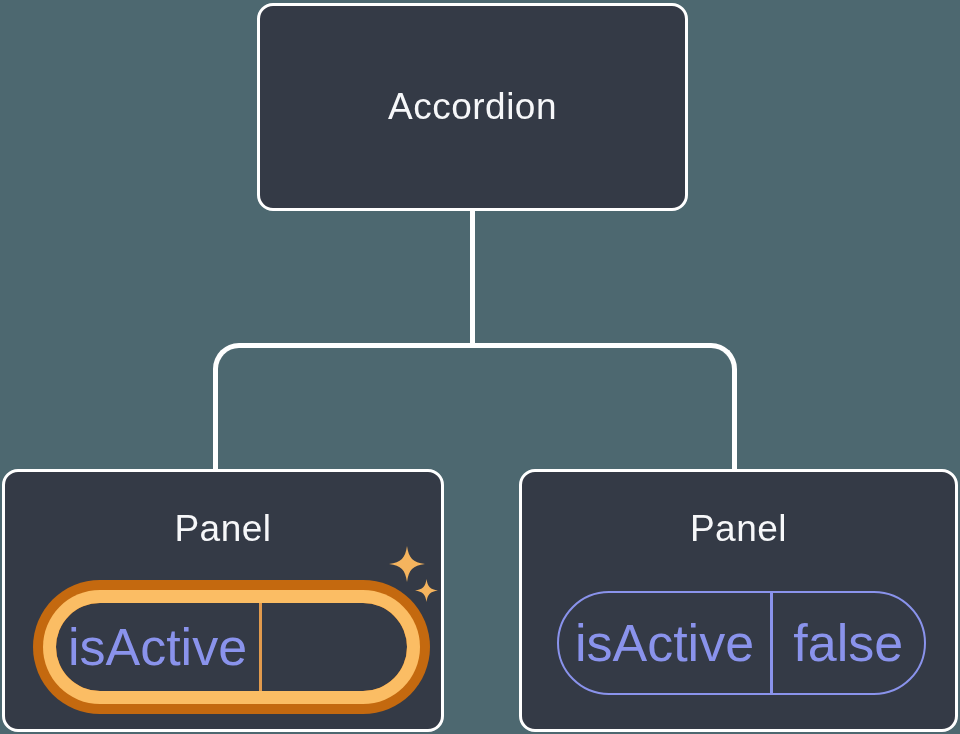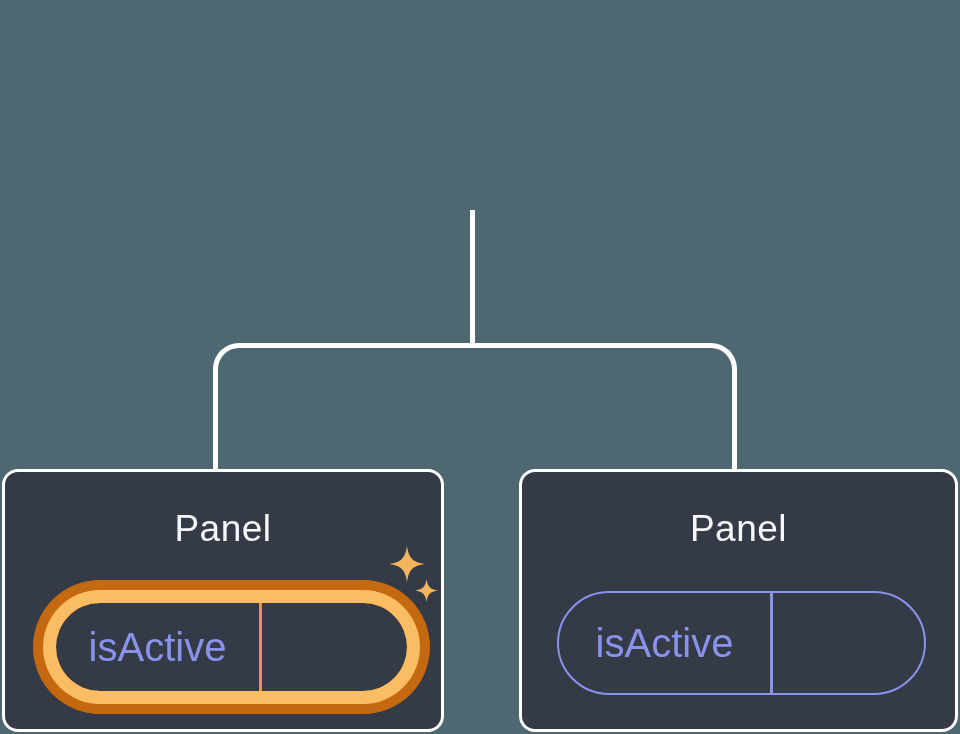--- a/index.html
+++ b/index.html
@@ -60,39 +60,42 @@
     left: 51px; top: 131px; width: 351px; height: 88px;
     box-shadow: 0 0 0 13px var(--highlight-gold, #FBBD64),
                 0 0 0 23px var(--highlight-orange, #C4690F);
   }
   .pill-inactive {
     left: 35px; top: 119px; width: 369px; height: 104px;
     border: 2.5px solid var(--state-purple, #8A93EC);
   }
   .cell {
     display: flex; align-items: center; justify-content: center;
-    font-size: 40px;
+    font-size: 52px;
     color: var(--state-purple, #8A93EC);
   }
   .pill-active  .cell.name  { flex: 0 0 203px; }
   .pill-active  .cell.value { flex: 1; font-weight: 700; }
   .pill-inactive .cell.name  { flex: 0 0 211px; }
   .pill-inactive .cell.value { flex: 1; }
   .divider { flex: 0 0 auto; }
   .divider.gold   { width: 3px;   background: var(--highlight-divider, #E19A4D); }
   .divider.purple { width: 2.5px; background: var(--state-purple, #8A93EC); }
   .sparkle { position: absolute; color: var(--sparkle-gold, #F5B45E); }
   .sparkle-large { left: 384px; top: 74px;  width: 36px; height: 36px; }
   .sparkle-small { left: 410px; top: 107px; width: 23px; height: 23px; }
 </style>
 </head>
 <body>
 
 <div class="stage">
 
+  <div class="node accordion">
+    <span class="node-label">Accordion</span>
+  </div>
 
   <div class="stem"></div>
   <div class="branch"></div>
 
   <div class="node panel panel-left">
     <div class="panel-title">Panel</div>
     <div class="pill pill-active">
       <span class="cell name">isActive</span>
       <span class="divider gold"></span>
     </div>
@@ -102,16 +105,17 @@
     <svg class="sparkle sparkle-small" viewBox="0 0 24 24" aria-hidden="true">
       <path fill="currentColor" d="M12 0C13.2 8.2 15.8 10.8 24 12C15.8 13.2 13.2 15.8 12 24C10.8 15.8 8.2 13.2 0 12C8.2 10.8 10.8 8.2 12 0Z"></path>
     </svg>
   </div>
 
   <div class="node panel panel-right">
     <div class="panel-title">Panel</div>
     <div class="pill pill-inactive">
       <span class="cell name">isActive</span>
       <span class="divider purple"></span>
+      <span class="cell value">false</span>
     </div>
   </div>
 
 </div>
 
 </body></html>

